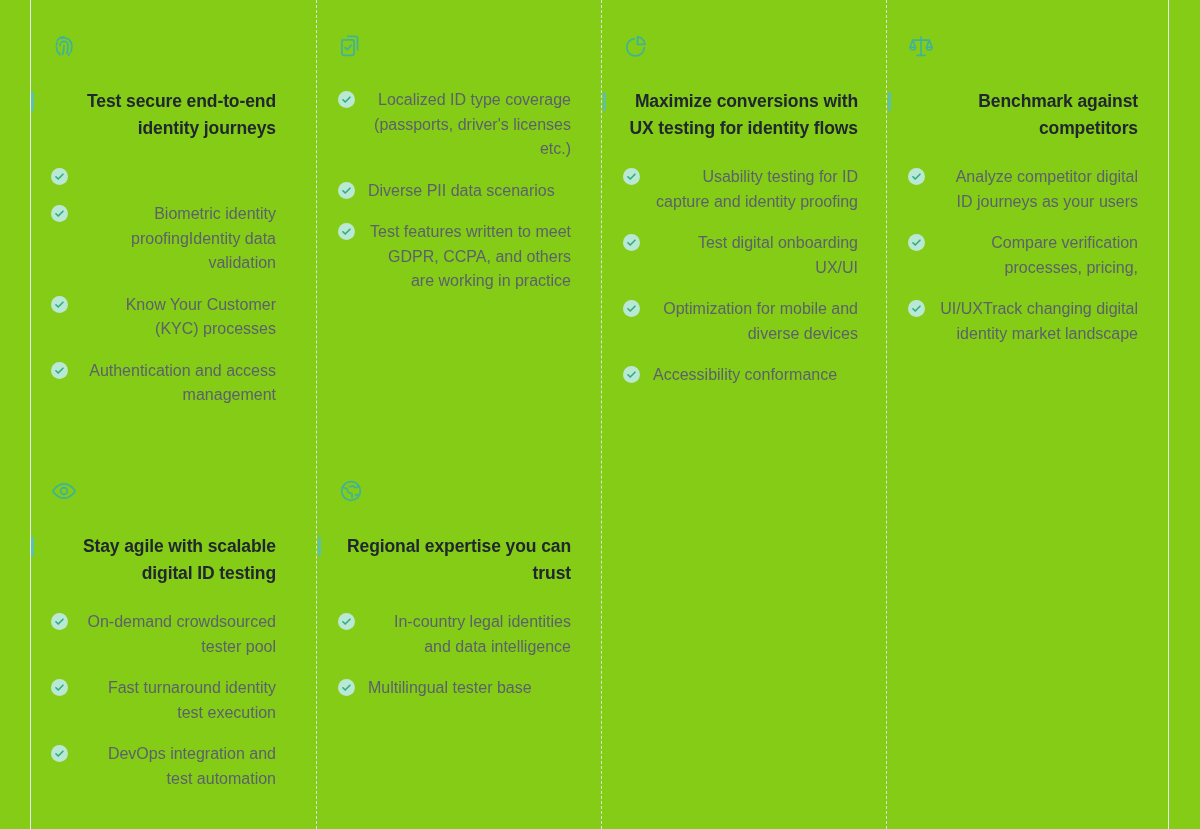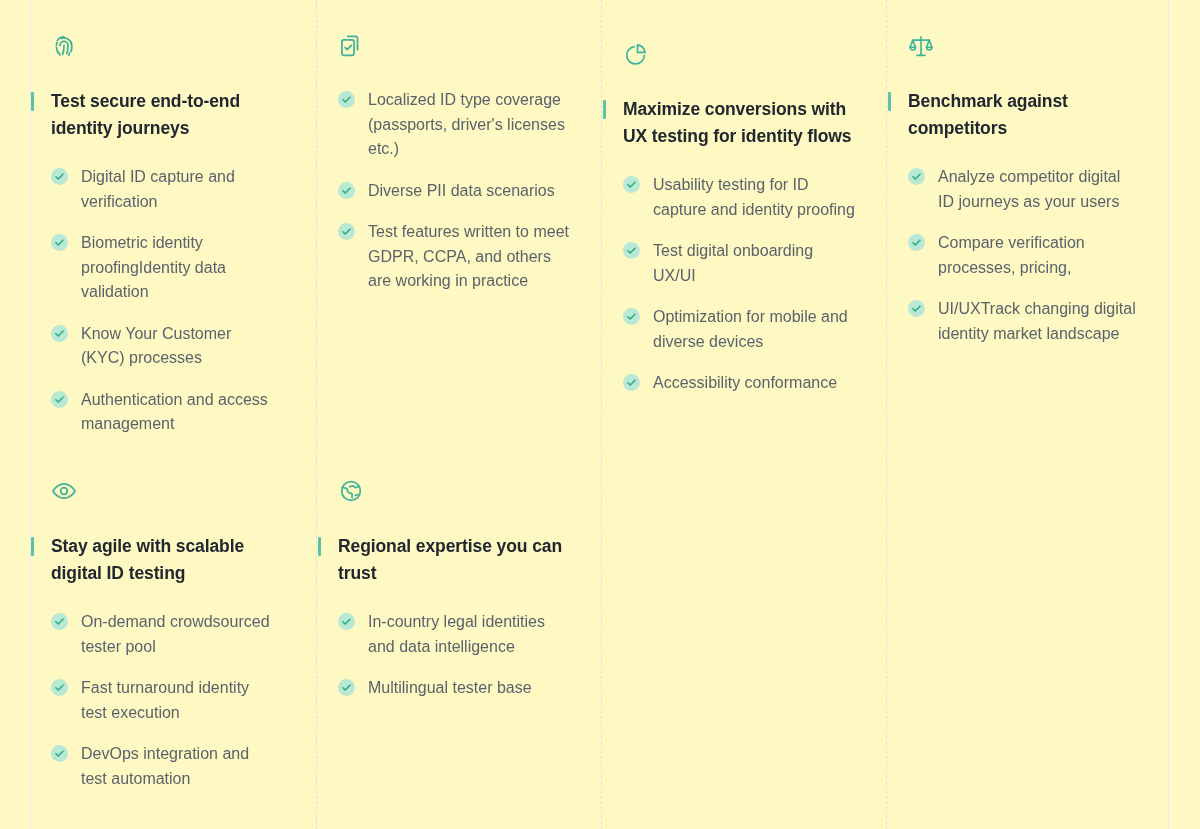--- a/index.html
+++ b/index.html
@@ -9,21 +9,22 @@
     height: 829px;
     background: #f6f8fb;
     font-family: "Liberation Sans", sans-serif;
     overflow: hidden;
   }
 
   #page {
     position: relative;
     width: 1200px;
     height: 829px;
-    background: #fef9c3;
+    background: #84cc16;
+    text-align: right;
   }
 
   
   .rule {
     position: absolute;
     top: 0;
     bottom: 0;
     width: 0;
   }
   .rule-solid {
@@ -48,21 +49,21 @@
     grid-template-columns: 316px 285px 285px 282px 32px;
     grid-template-rows: 445px 384px;
   }
 
   .cell {
     position: relative;
     padding: 33px 36px 0 51px;
   }
   .cell.c1 { padding-left: 51px; padding-right: 40px; }
   .cell.c2 { padding-left: 22px; padding-right: 30px; }
-  .cell.c3 { padding-left: 22px; padding-right: 28px; margin-top: 8px; }
+  .cell.c3 { padding-left: 22px; padding-right: 28px; }
   .cell.c4 { padding-left: 22px; padding-right: 30px; }
   .cell.spacer { padding: 0; }
 
   
   .card-icon {
     display: block;
     width: 26px;
     height: 26px;
     margin-bottom: 29px;
     color: #3fb39a;
@@ -147,21 +148,20 @@
         <h3 class="card-title">Test secure end-to-end identity journeys</h3>
       </div>
       <ul class="feature-list">
         <li class="feature-item">
           <span class="check">
             <svg viewBox="0 0 20 20">
                 <circle cx="10" cy="10" r="10" fill="#b9e8d5"></circle>
                 <path d="M5.8 10.3l2.7 2.7 5.6-5.7" fill="none" stroke="#2fae84" stroke-width="1.9" stroke-linecap="round" stroke-linejoin="round"></path>
               </svg>
           </span>
-          <span class="feature-text">Digital ID capture and verification</span>
         </li>
         <li class="feature-item">
           <span class="check">
             <svg viewBox="0 0 20 20">
                 <circle cx="10" cy="10" r="10" fill="#b9e8d5"></circle>
                 <path d="M5.8 10.3l2.7 2.7 5.6-5.7" fill="none" stroke="#2fae84" stroke-width="1.9" stroke-linecap="round" stroke-linejoin="round"></path>
               </svg>
           </span>
           <span class="feature-text">Biometric identity proofingIdentity data validation</span>
         </li>

